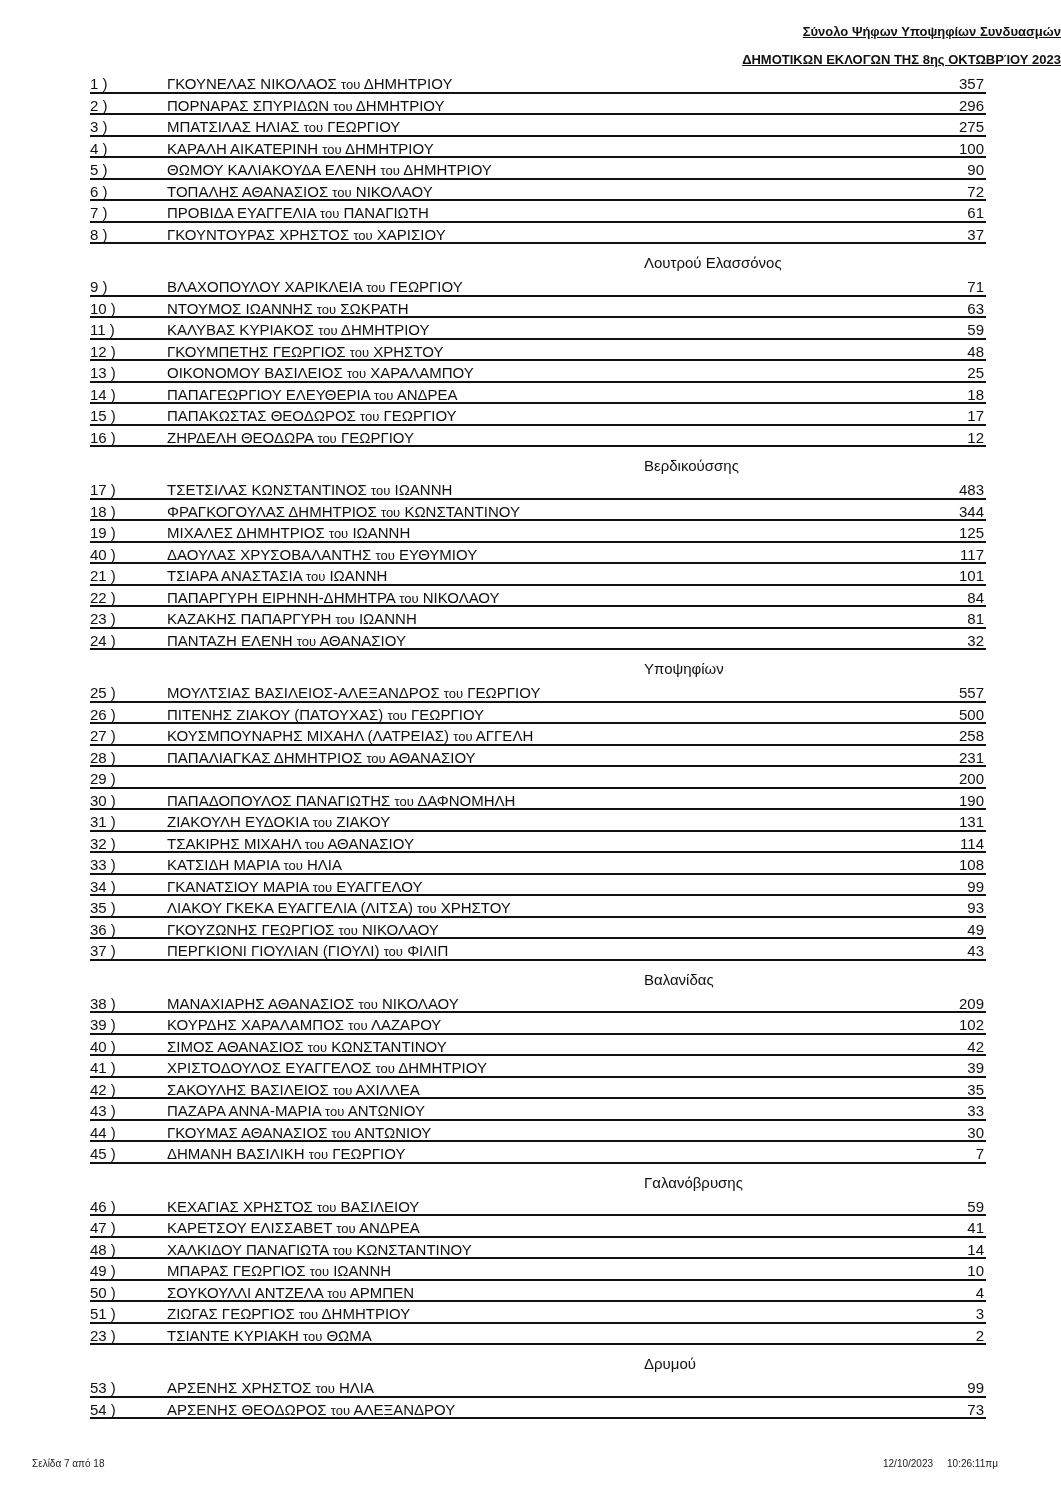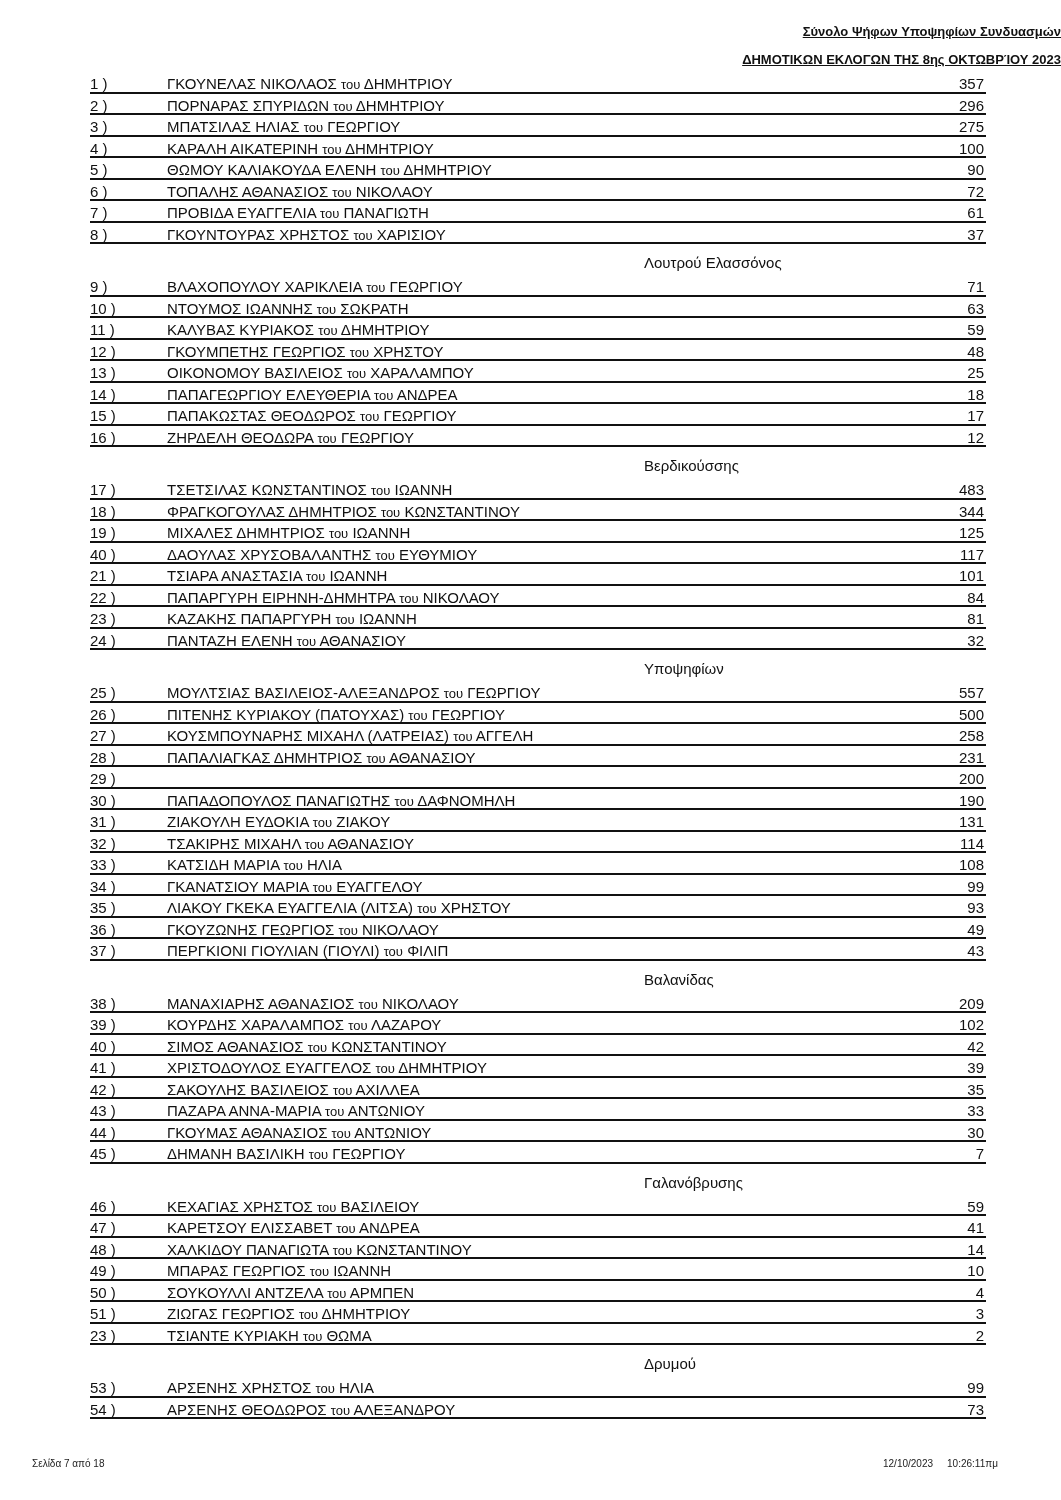--- a/index.html
+++ b/index.html
@@ -208,21 +208,21 @@
     <div class="rowwrap">
       <div class="row">
         <span class="num">25 )</span>
         <span class="name"><span>ΜΟΥΛΤΣΙΑΣ ΒΑΣΙΛΕΙΟΣ-ΑΛΕΞΑΝΔΡΟΣ</span> <span class="tou">του</span> <span>ΓΕΩΡΓΙΟΥ</span></span>
         <span class="votes">557</span>
       </div>
     </div>
     <div class="rowwrap">
       <div class="row">
         <span class="num">26 )</span>
-        <span class="name"><span>ΠΙΤΕΝΗΣ ΚΥΡΙΑΚΟΥ (ΠΑΤΟΥΧΑΣ)</span> <span class="tou">του</span> <span>ΓΕΩΡΓΙΟΥ</span></span>
+        <span class="name"><span>ΠΙΤΕΝΗΣ ΖΙΑΚΟΥ (ΠΑΤΟΥΧΑΣ)</span> <span class="tou">του</span> <span>ΓΕΩΡΓΙΟΥ</span></span>
         <span class="votes">500</span>
       </div>
     </div>
     <div class="rowwrap">
       <div class="row">
         <span class="num">27 )</span>
         <span class="name"><span>ΚΟΥΣΜΠΟΥΝΑΡΗΣ ΜΙΧΑΗΛ (ΛΑΤΡΕΙΑΣ)</span> <span class="tou">του</span> <span>ΑΓΓΕΛΗ</span></span>
         <span class="votes">258</span>
       </div>
     </div>

